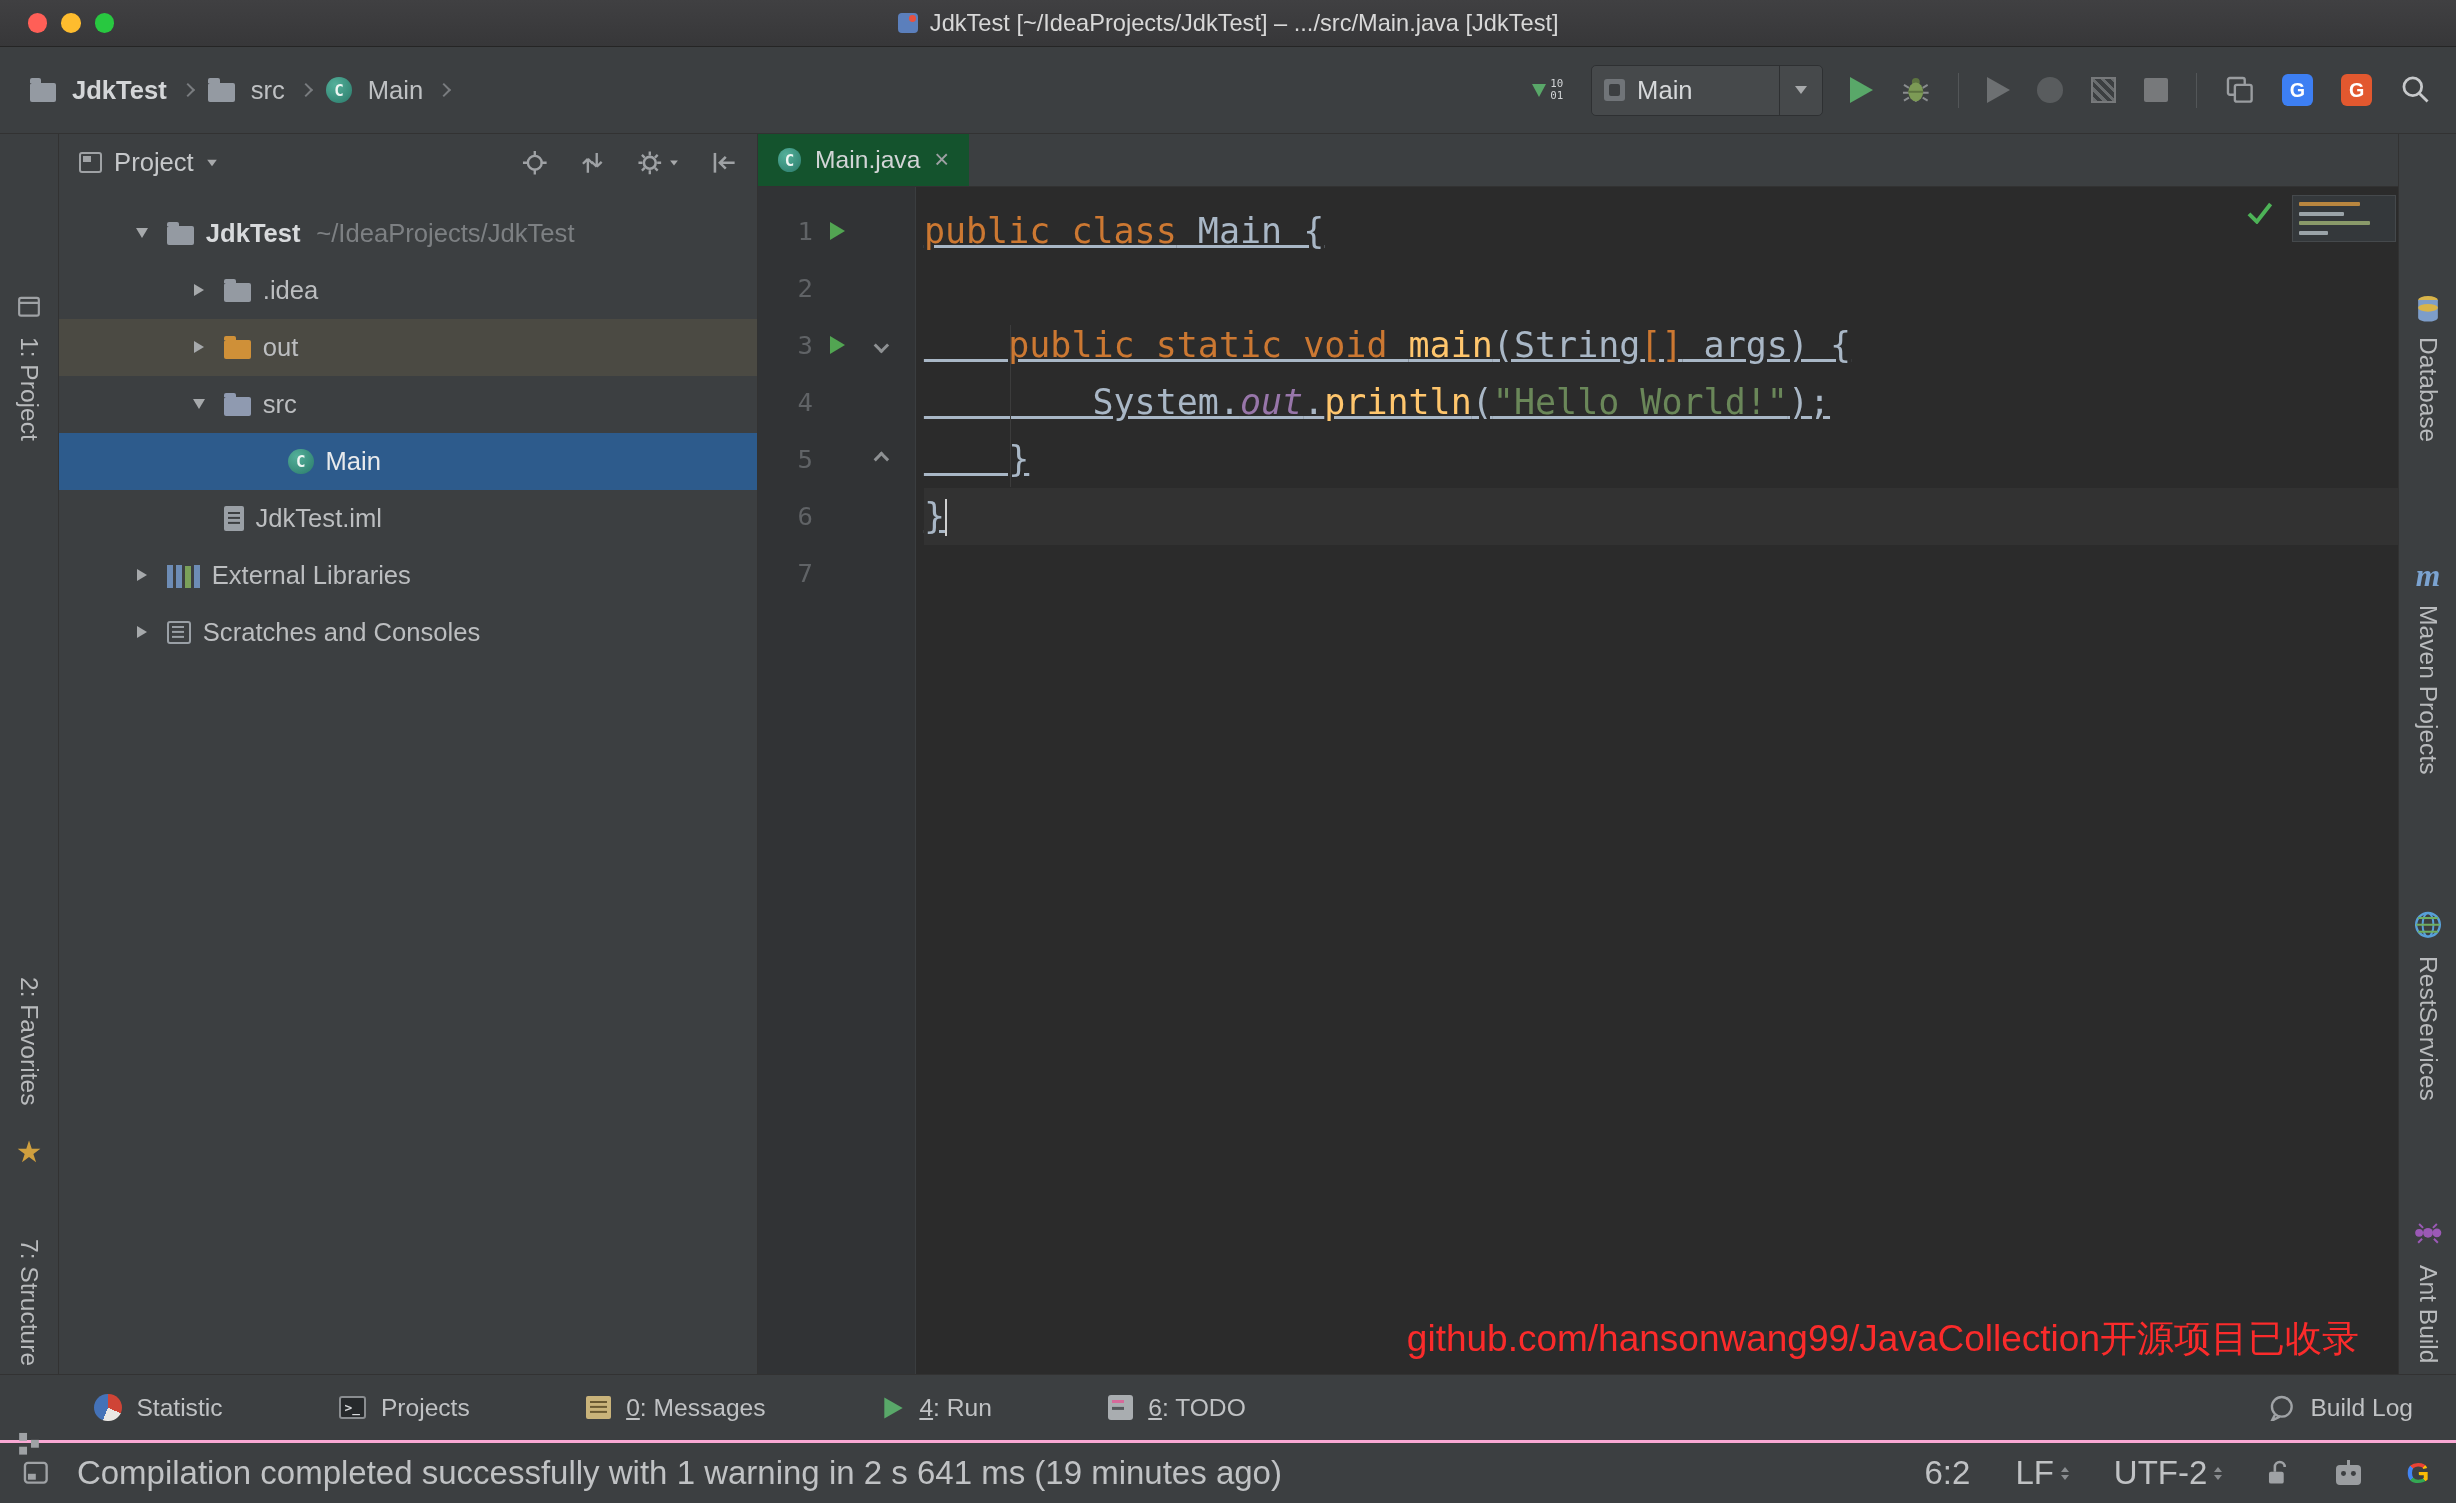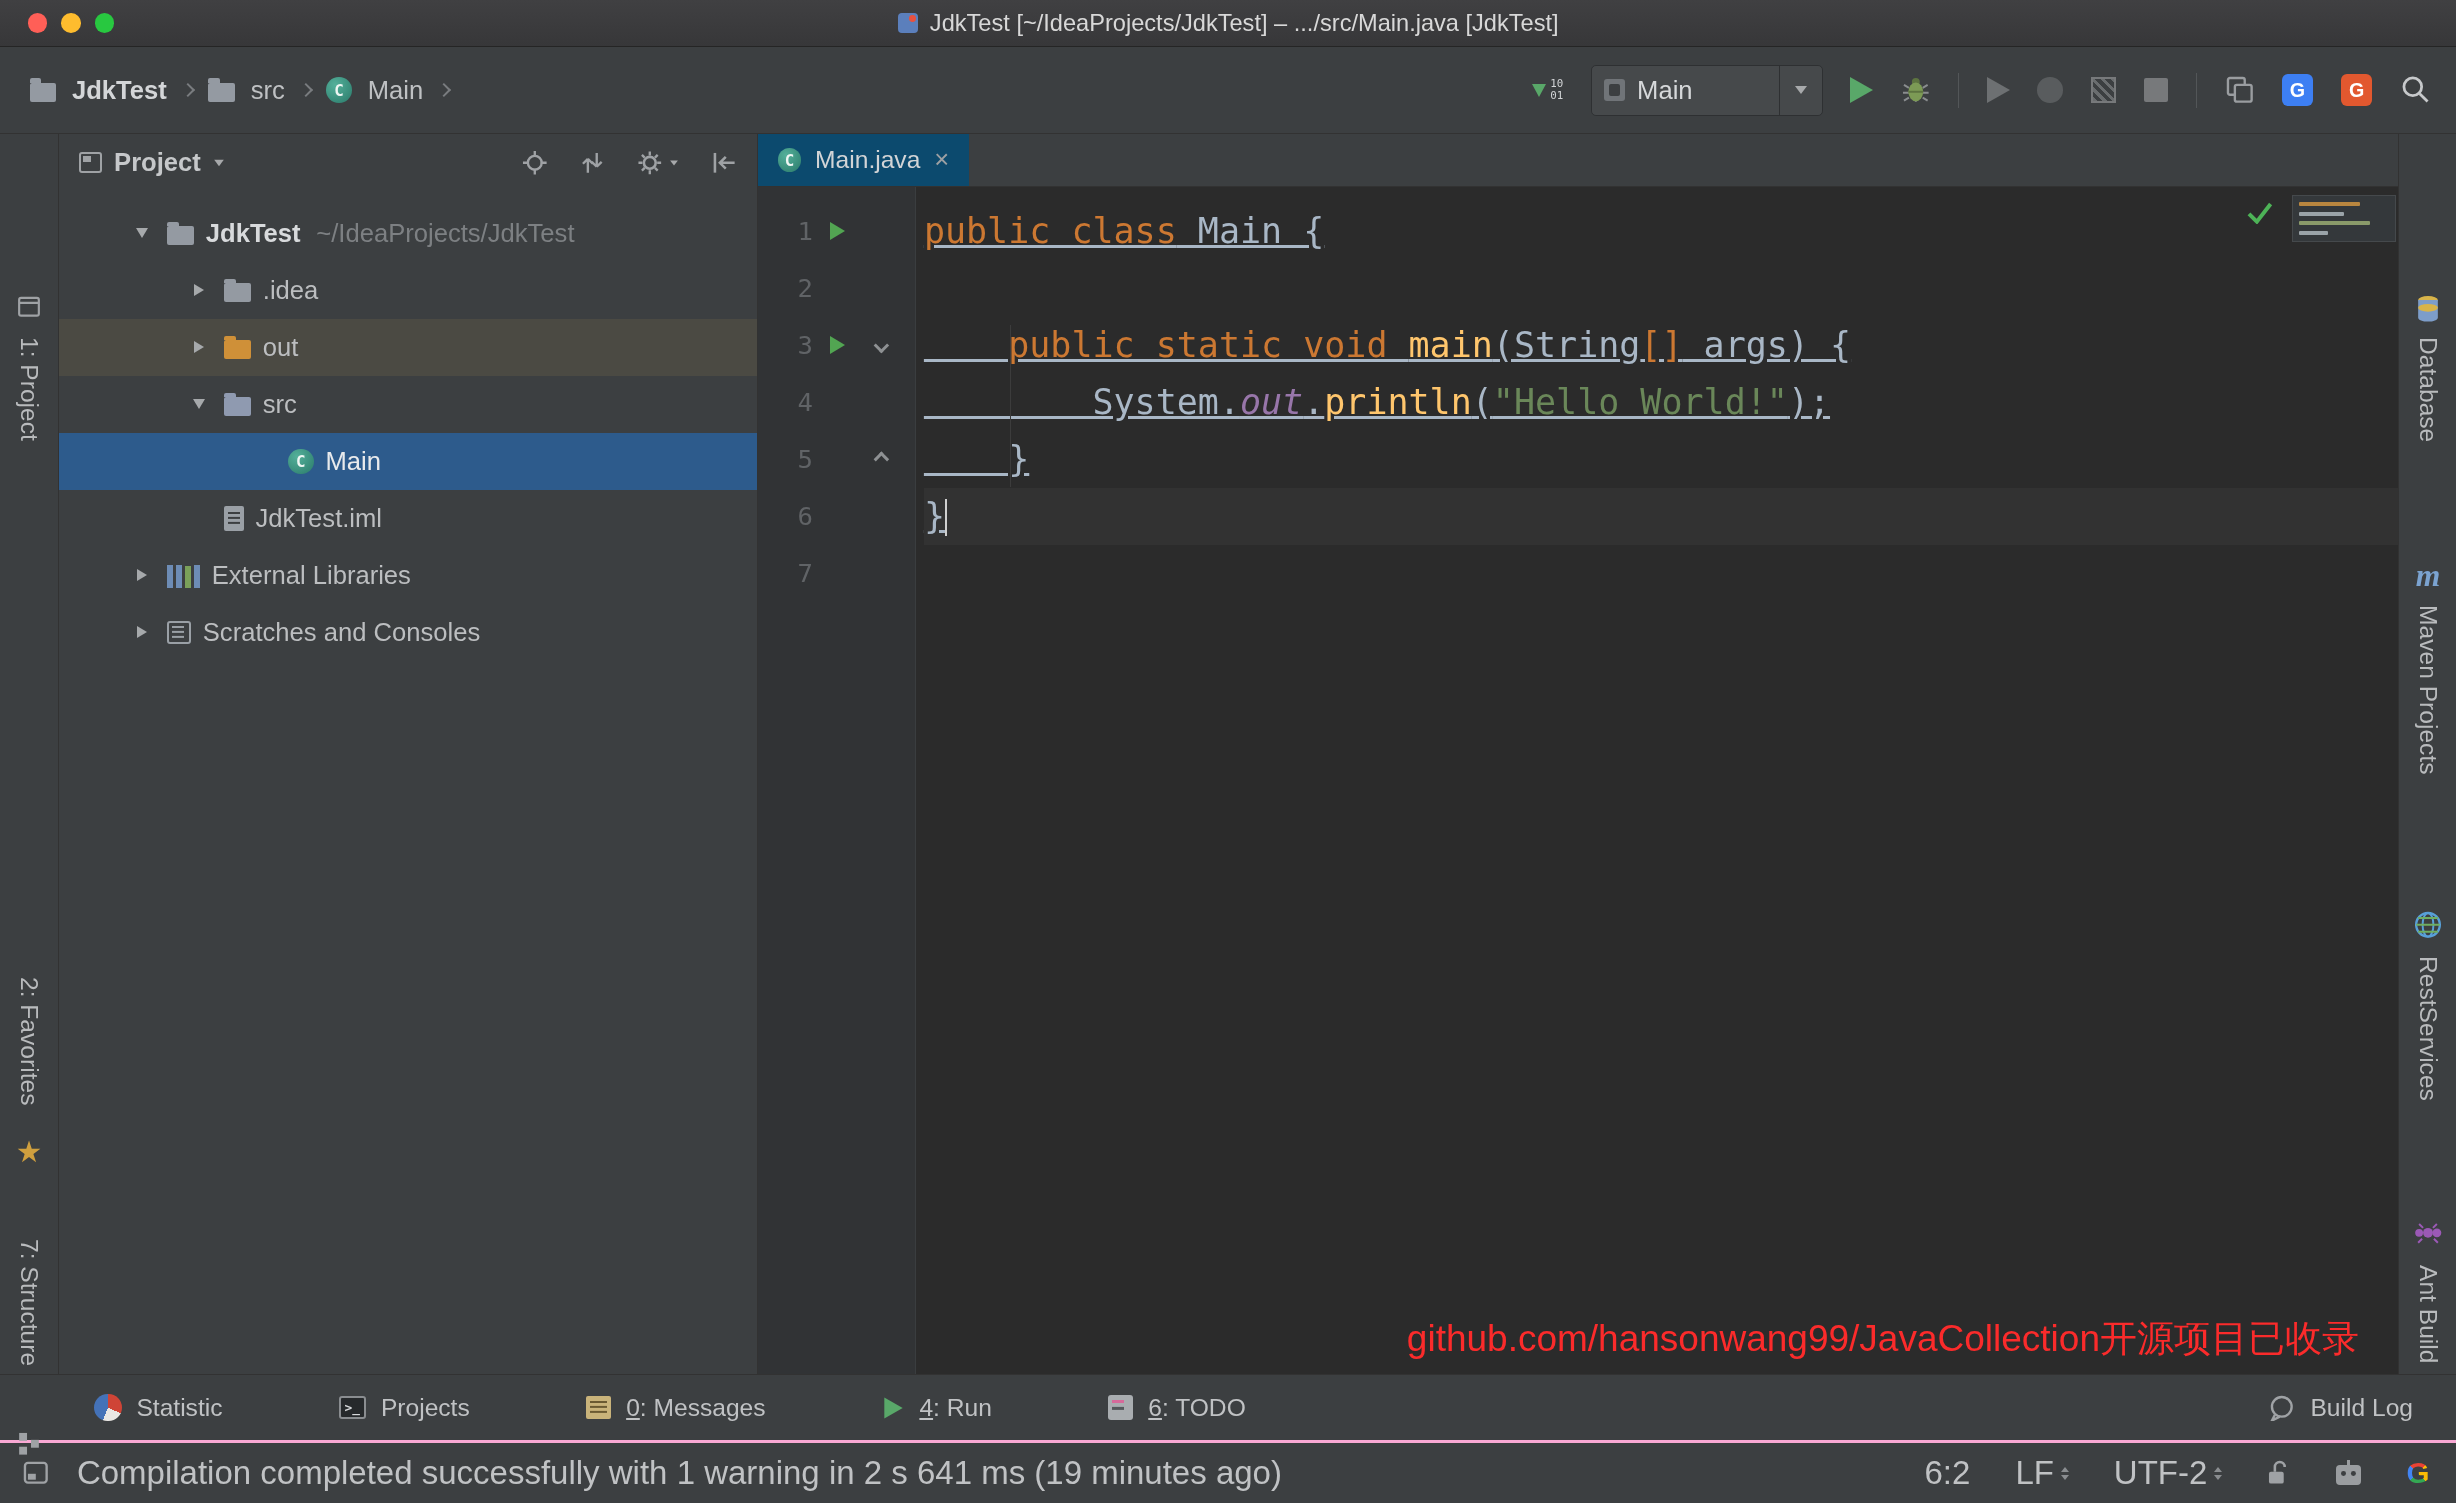--- a/index.html
+++ b/index.html
@@ -59,21 +59,21 @@
   .stripe { width:59px; background:#3c3f41; position:relative; flex:none; }
   .stripe.left { border-right:1px solid #323232; }
   .stripe.right { border-left:1px solid #323232; }
   .vtext { writing-mode:vertical-rl; font-size:24.6px; color:#b9bbbd; position:absolute; left:50%; transform:translateX(-50%); white-space:nowrap; }
   .sicon { position:absolute; left:50%; transform:translateX(-50%); }
   .star::before { content:"★"; color:#cf9f3e; font-size:29.6px; }
   .maven-m::before { content:"m"; color:#7ba3d0; font:bold italic 31.5px "Liberation Serif",serif; }
 
   
   .project { width:699px; background:#3c3f41; border-right:1px solid #323232; display:flex; flex-direction:column; flex:none; }
-  .p-header { height:57px; display:flex; align-items:center; gap:11.8px; padding:0 19.7px; font-size:25.6px; color:#c6c8ca;font-weight:bold; }
+  .p-header { height:57px; display:flex; align-items:center; gap:11.8px; padding:0 19.7px; font-size:25.6px; color:#c6c8ca; }
   .ph-tab { width:23.6px; height:21.7px; border:2px solid #9fa2a5; border-radius:3px; position:relative; }
   .ph-tab::after{content:""; position:absolute; left:2px; top:2px; width:7.9px; height:5.9px; background:#9fa2a5;}
   .ph-icons { margin-left:auto; display:flex; align-items:center; gap:29.6px; }
   .tree { padding-top:13.8px; font-size:25.6px; }
   .t-row { height:57px; display:flex; align-items:center; gap:11.8px; color:#bcbec0; }
   .t-row .tw-box { width:27.6px; display:flex; justify-content:center; flex:none; }
   .tw.right { width:0; height:0; border-left:10.8px solid #a6a9ab; border-top:6.9px solid transparent; border-bottom:6.9px solid transparent; }
   .tw.down  { width:0; height:0; border-top:10.8px solid #a6a9ab; border-left:6.9px solid transparent; border-right:6.9px solid transparent; }
   .lvl0 { padding-left:69px; } .lvl1 { padding-left:126px; }
   .lvl1i { padding-left:165px;text-align:right; } .lvl2i { padding-left:229px; }
@@ -86,21 +86,21 @@
                      box-shadow:0 4.9px 0 #3c3f41, 0 9.9px 0 #3c3f41; }
   .lib-icon { display:flex; gap:3px; align-items:flex-end; height:25.6px; flex:none; }
   .lib-icon i { width:5.9px; height:23.6px; background:#6d8cb5; }
   .lib-icon i:nth-child(3){ background:#7aa05a; height:21.7px; }
   .scratch-icon { width:23.6px; height:23.6px; border:2px solid #9aa0a6; border-radius:3px; position:relative; flex:none; }
   .scratch-icon::after{content:""; position:absolute; left:3px; top:3.9px; width:11.8px; height:2px; background:#9aa0a6; box-shadow:0 4.9px 0 #9aa0a6, 0 9.9px 0 #9aa0a6;}
 
   
   .editor-col { flex:1; display:flex; flex-direction:column; background:#2b2b2b; min-width:0; }
   .tabbar { height:53px; background:#3c3f41; border-bottom:1px solid #323232; display:flex; align-items:stretch; }
-  .tab { background:#0c4a6e; display:flex; align-items:center; gap:13.8px; padding:0 19.7px; font-size:24.6px; color:#d2d4d6;text-align:center; }
+  .tab { background:#14532d; display:flex; align-items:center; gap:13.8px; padding:0 19.7px; font-size:24.6px; color:#d2d4d6;text-align:center; }
   .tab .close { color:#9da0a3; font-size:25.6px; line-height:1; }
   .editor-body { flex:1; display:flex; position:relative; overflow:hidden; }
   .gutter { width:158px; background:#313335; border-right:1px solid #3a3d3f; padding-top:15.8px;
             font-family:"DejaVu Sans Mono",monospace; font-size:25.6px; flex:none; }
   .g-row { height:57px; display:flex; align-items:center; }
   .g-num { width:55px; text-align:right; color:#606366; }
   .g-run { width:49px; display:flex; justify-content:center; }
   .rplay { width:0; height:0; border-left:15.8px solid #52a552; border-top:9.9px solid transparent; border-bottom:9.9px solid transparent; }
   .g-fold { width:39px; display:flex; justify-content:center; }
   .fchev { width:10.8px; height:10.8px; border-right:3px solid #8e9193; border-bottom:3px solid #8e9193; }

